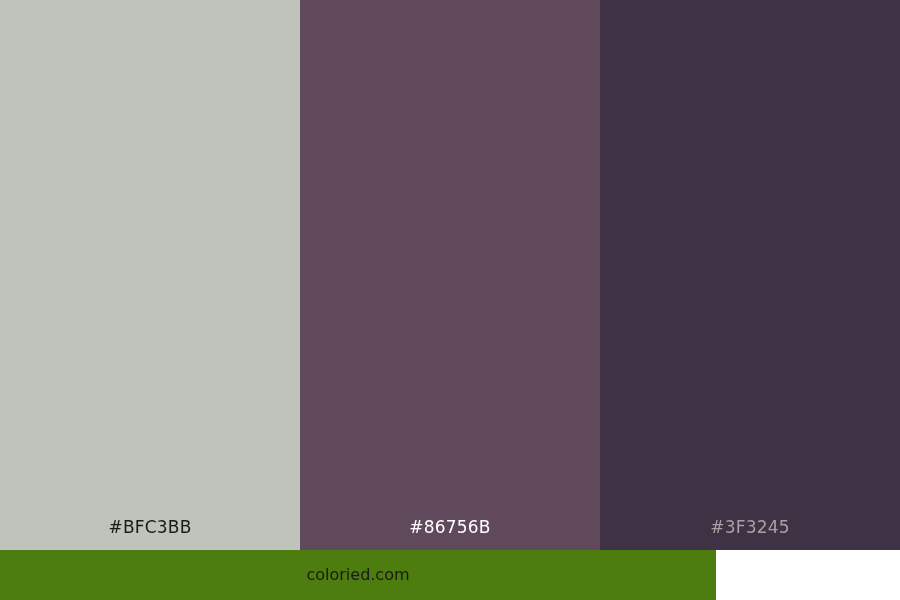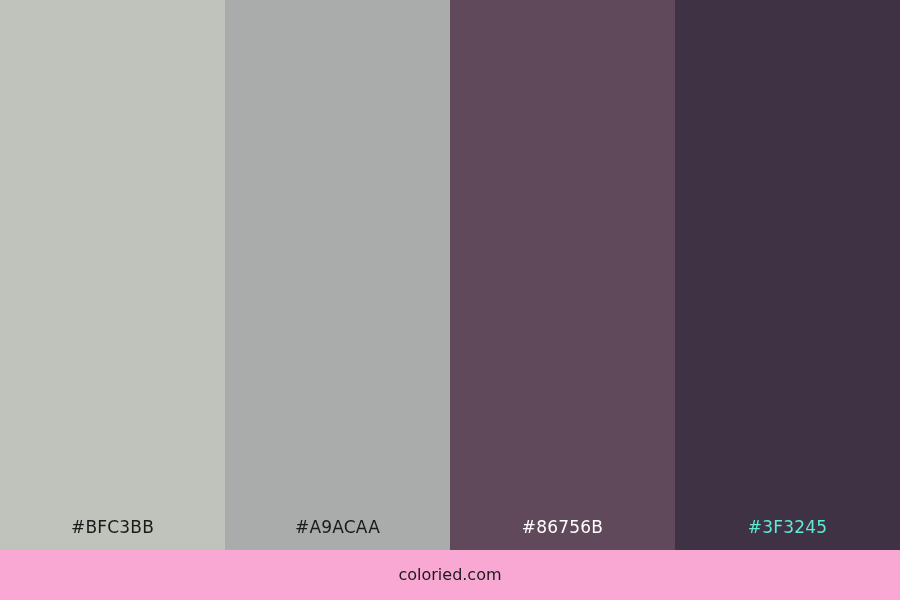--- a/index.html
+++ b/index.html
@@ -40,23 +40,23 @@
     text-align: center;
     font-size: 17px;
     line-height: 1;
     letter-spacing: 0.2px;
     padding-bottom: 14px;
     font-family: "DejaVu Sans", sans-serif;
     user-select: text;
   }
   .footer {
     flex: 1 1 auto;
-    width: 900px;
+    width: 716px;
     height: 50px;
-    background: #f9a8d4;
+    background: #4d7c0f;
     display: flex;
     align-items: center;
     justify-content: center;
   }
   .footer-text {
     font-size: 16px;
     color: #1a1a1a;
     line-height: 1;
     font-family: "DejaVu Sans", sans-serif;
   }
@@ -65,30 +65,27 @@
 <body>
 
 <div class="palette-page">
 
   <div class="swatch-strip">
 
     <div class="swatch" style="background-color: rgb(191, 195, 187);">
       <span class="swatch-label" style="color: rgb(26, 26, 26);">#BFC3BB</span>
     </div>
 
-    <div class="swatch" style="background-color: rgb(169, 172, 170);">
-      <span class="swatch-label" style="color: rgb(26, 26, 26);">#A9ACAA</span>
-    </div>
 
     <div class="swatch" style="background-color: rgb(96, 73, 91);">
       <span class="swatch-label" style="color: rgb(255, 255, 255);">#86756B</span>
     </div>
 
     <div class="swatch" style="background-color: rgb(63, 50, 69);">
-      <span class="swatch-label" style="color: #5eead4;">#3F3245</span>
+      <span class="swatch-label" style="color: #a3a3a3;">#3F3245</span>
     </div>
 
 
   </div>
 
   <div class="footer">
     <span class="footer-text">coloried.com</span>
   </div>
 
 </div>

